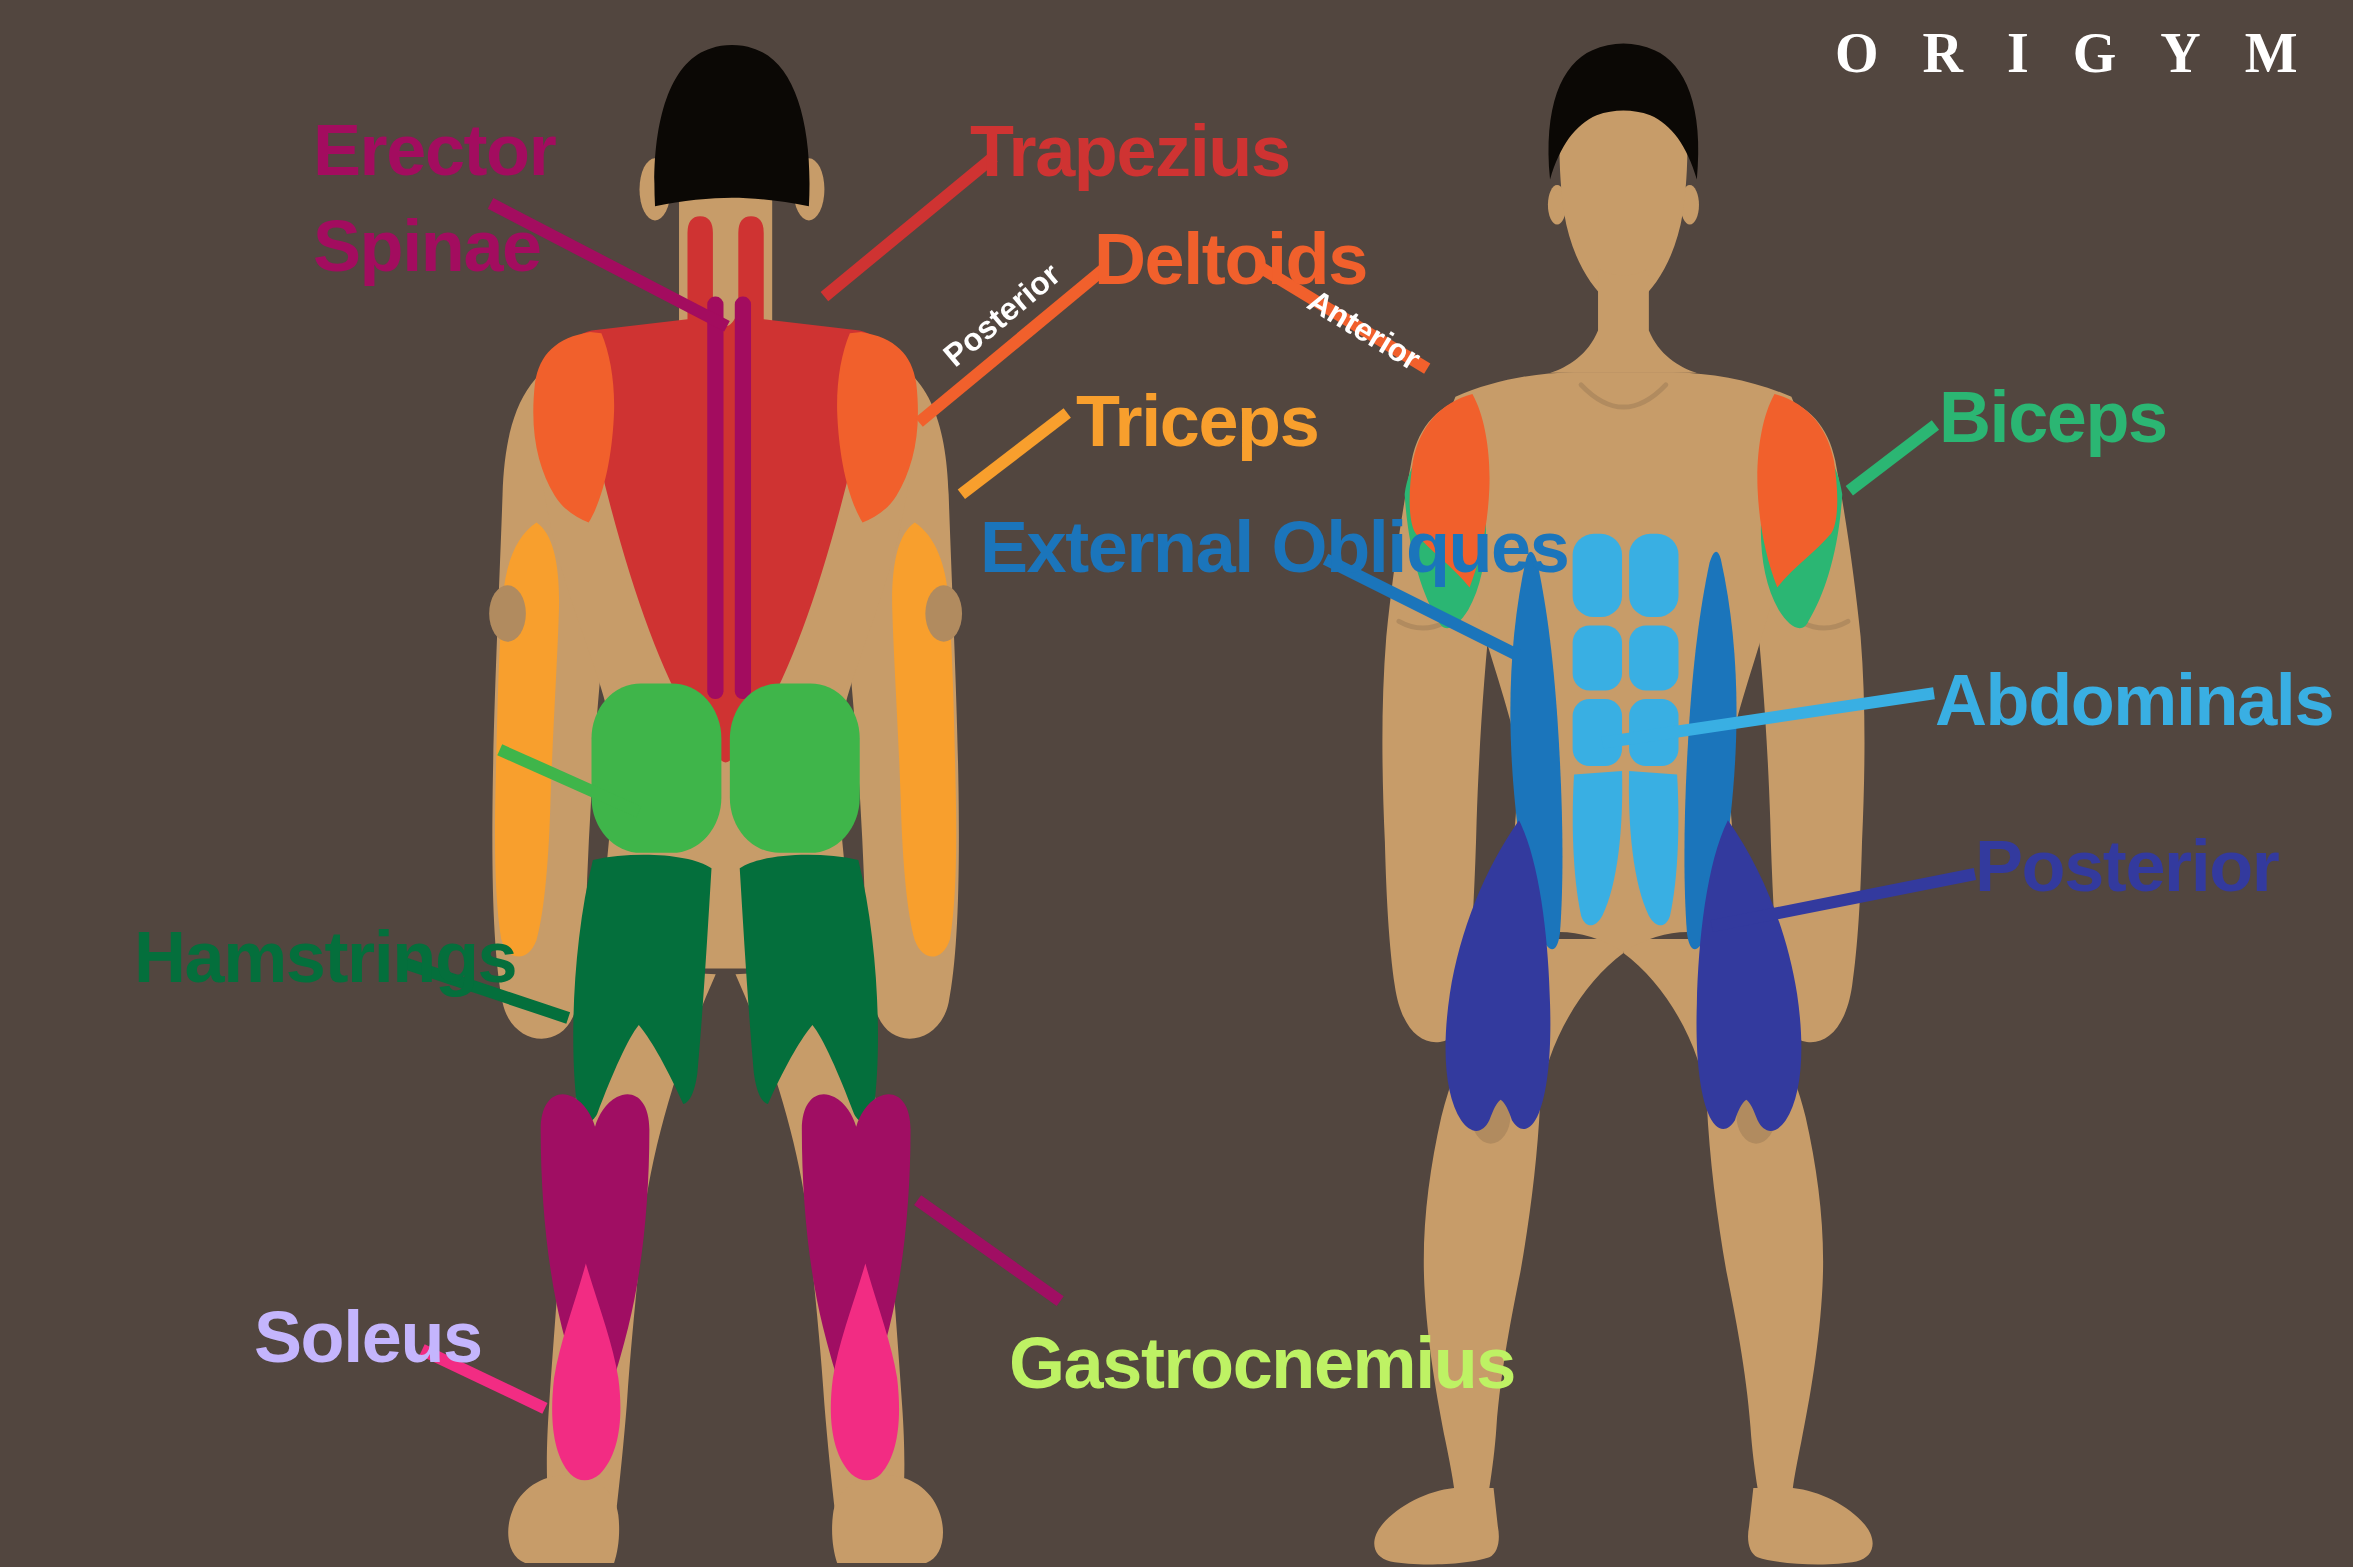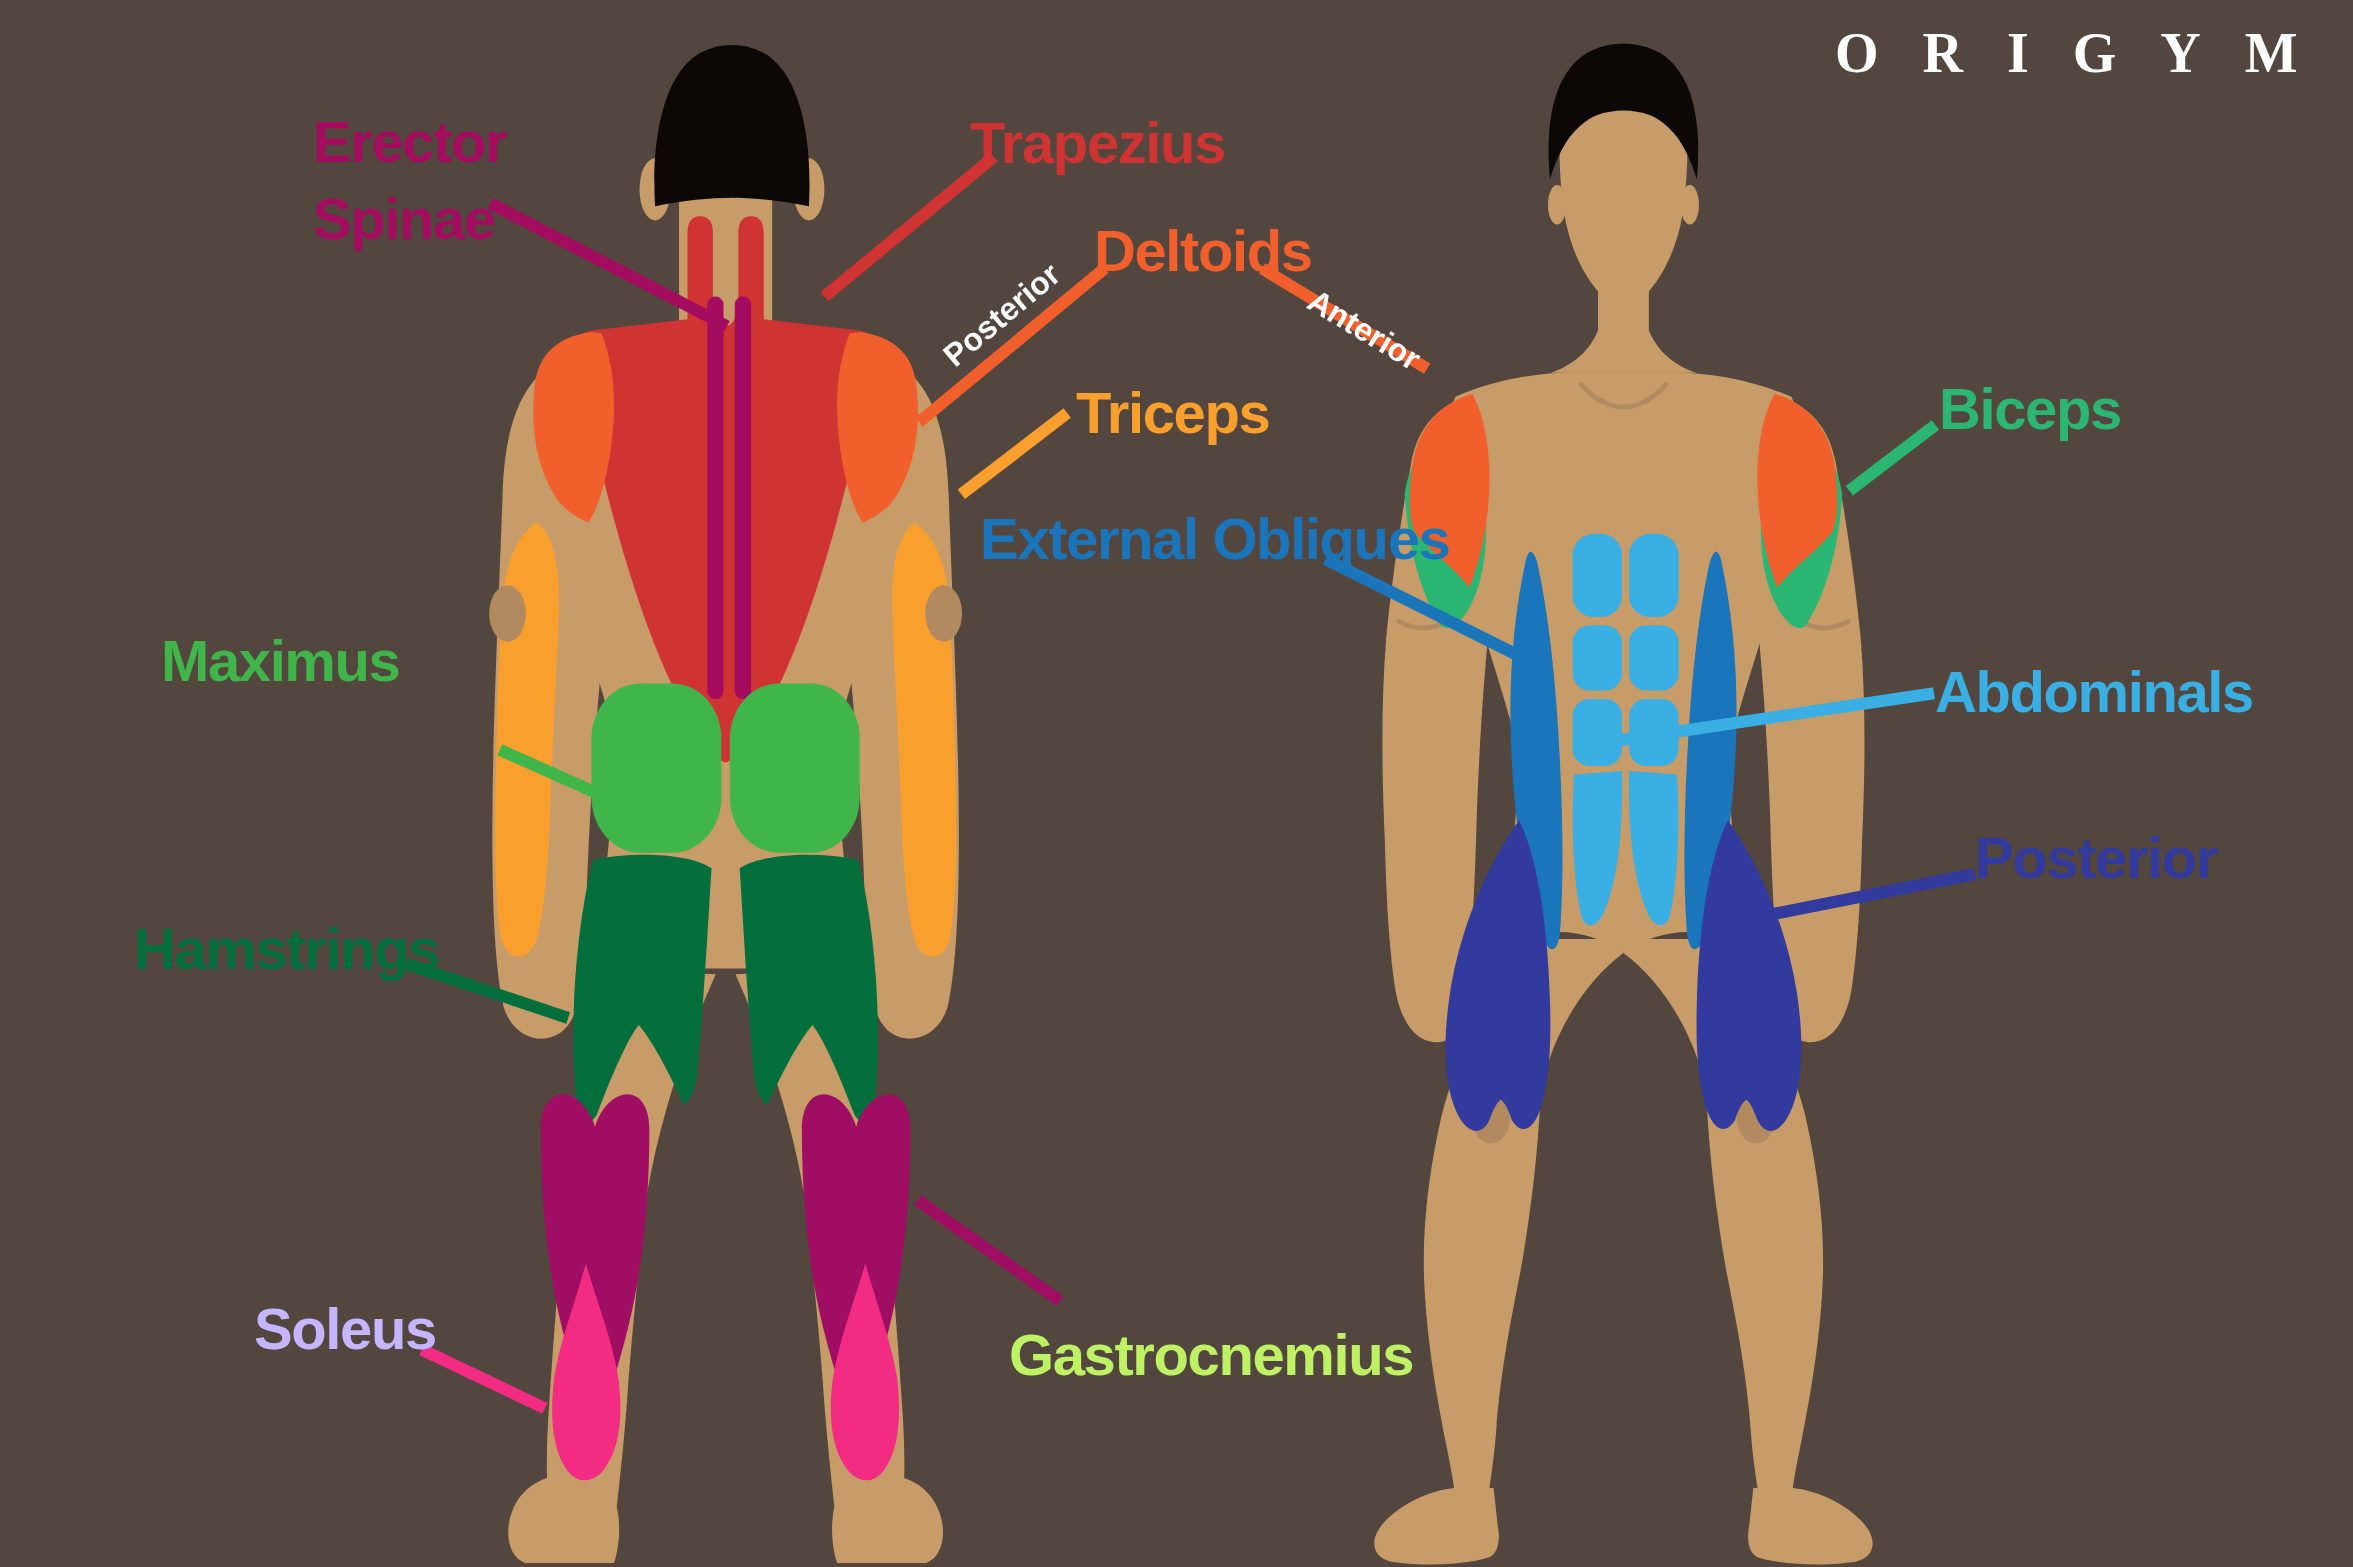--- a/index.html
+++ b/index.html
@@ -6,21 +6,21 @@
     --c-background:#52463F; --c-skin:#C79C69; --c-skin_shadow:#B18B5F; --c-hair:#0B0805;
     --c-trapezius:#CF3332; --c-erector_spinae:#A30C5F; --c-deltoids:#F1602C; --c-triceps:#F89F2D;
     --c-gluteus:#3FB54A; --c-hamstrings:#046F3C; --c-gastrocnemius:#A00E63; --c-soleus:#F22C83;
     --c-biceps:#2BB673; --c-obliques:#1B75BB; --c-abdominals:#39AFE3; --c-quadriceps:#333A9E;
     --c-label_white:#FFFFFF;
   }
   html,body{margin:0;padding:0;background:var(--c-background);}
   #stage{position:relative;width:2354px;height:1568px;background:var(--c-background);overflow:hidden;
          font-family:"Liberation Sans",sans-serif;}
   #bodies{position:absolute;left:0;top:0;}
-  .lbl{position:absolute;font-weight:700;font-size:58px;line-height:1.33;letter-spacing:-1.4px;white-space:nowrap;}
+  .lbl{position:absolute;font-weight:700;font-size:72px;line-height:1.33;letter-spacing:-1.4px;white-space:nowrap;}
   .lbl-rot{position:absolute;font-weight:700;font-size:32px;letter-spacing:0;white-space:nowrap;}
   .brand{position:absolute;left:1835px;top:21px;font-family:"Liberation Serif",serif;font-weight:700;
          font-size:56px;letter-spacing:44px;color:var(--c-label_white);white-space:nowrap;}
   
   .f-skin{fill:var(--c-skin)} .f-shadow{fill:var(--c-skin_shadow)} .f-hair{fill:var(--c-hair)}
   .f-trap{fill:var(--c-trapezius)} .f-erector{fill:var(--c-erector_spinae)} .f-delt{fill:var(--c-deltoids)}
   .f-tri{fill:var(--c-triceps)} .f-glute{fill:var(--c-gluteus)} .f-ham{fill:var(--c-hamstrings)}
   .f-gas{fill:var(--c-gastrocnemius)} .f-sol{fill:var(--c-soleus)} .f-bi{fill:var(--c-biceps)}
   .f-obl{fill:var(--c-obliques)} .f-abs{fill:var(--c-abdominals)} .f-quad{fill:var(--c-quadriceps)}
   .ld{fill:none;stroke-width:17;stroke-linecap:butt;}
@@ -139,21 +139,20 @@
 
   <div class="lbl-rot" style="left: 1364px; top: 330px; transform: translate(-50%, -50%) rotate(31deg); color: rgb(255, 255, 255);">Anterior</div>
 
   <div class="lbl" style="left: 1076px; top: 374px; color: rgb(248, 159, 45);">Triceps</div>
 
   <div class="lbl" style="left: 980px; top: 500px; color: rgb(27, 117, 187);">External Obliques</div>
 
   <div class="lbl" style="left: 1939px; top: 370px; color: rgb(43, 182, 115);">Biceps</div>
 
   <div class="lbl" style="left: 161px; top: 615px; line-height: 1.6; color: rgb(63, 181, 74);">
-    <div>Maximus</div>
   </div>
 
   <div class="lbl" style="left: 134px; top: 910px; color: rgb(4, 111, 60);">Hamstrings</div>
 
   <div class="lbl" style="left: 1935px; top: 653px; color: rgb(57, 175, 227);">Abdominals</div>
 
   <div class="lbl" style="left: 1975px; top: 819px; color: rgb(51, 58, 158);">Posterior</div>
 
   <div class="lbl" style="left: 254px; top: 1290px; color: #c4b5fd;">Soleus</div>
 

